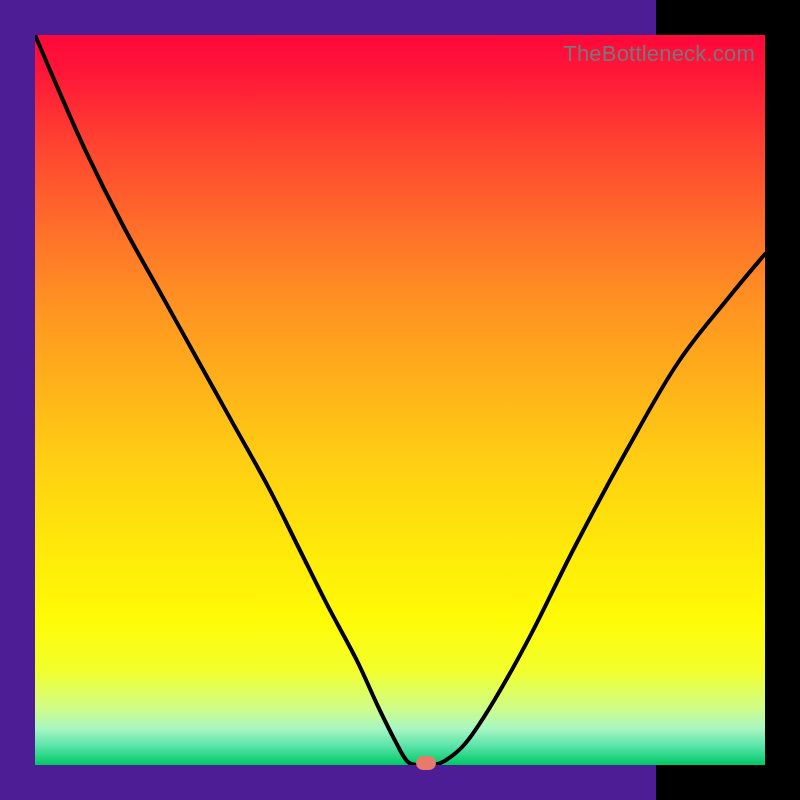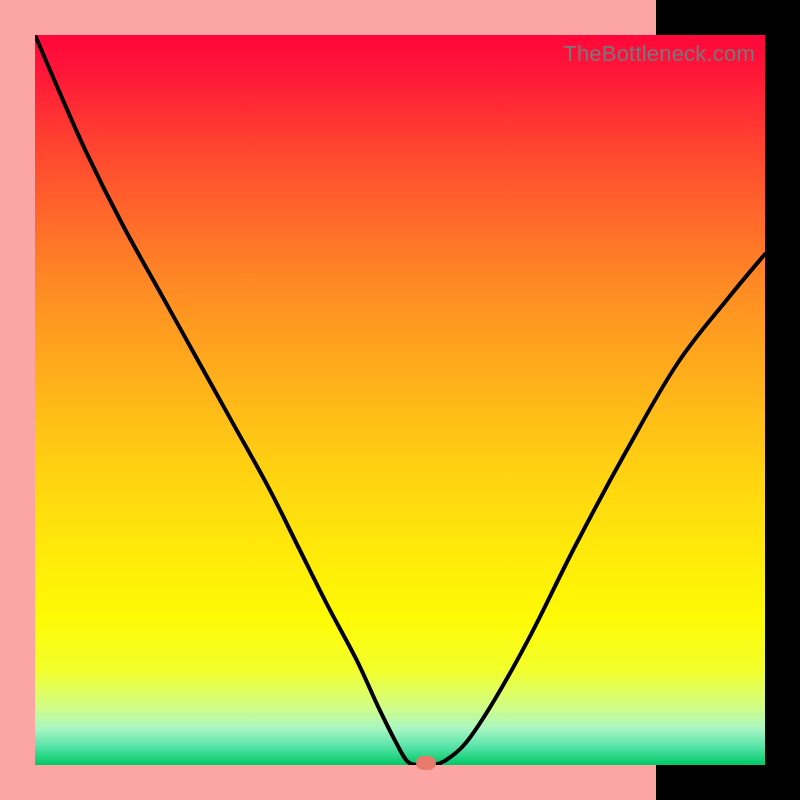--- a/index.html
+++ b/index.html
@@ -1,16 +1,16 @@
 <!DOCTYPE html>
 <html><head>
 <meta charset="utf-8">
 <style>
   html,body{margin:0;padding:0;width:800px;height:800px;background:#000;overflow:hidden;font-family:Arial,Helvetica,sans-serif}
-  .frame{position:absolute;left:0;top:0;width:656px;height:800px;background:#fca5a5}
+  .frame{position:absolute;left:0;top:0;width:656px;height:800px;background:#4c1d95}
   .plot{position:absolute;left:35px;top:35px;width:730px;height:730px;
         background:linear-gradient(to bottom,
           #ff073a 0%,
           #ff1638 5%,
           #ff4330 15%,
           #ff6d2a 26%,
           #ff9322 37%,
           #ffb21a 48%,
           #ffd012 59%,
           #ffe80a 70%,

